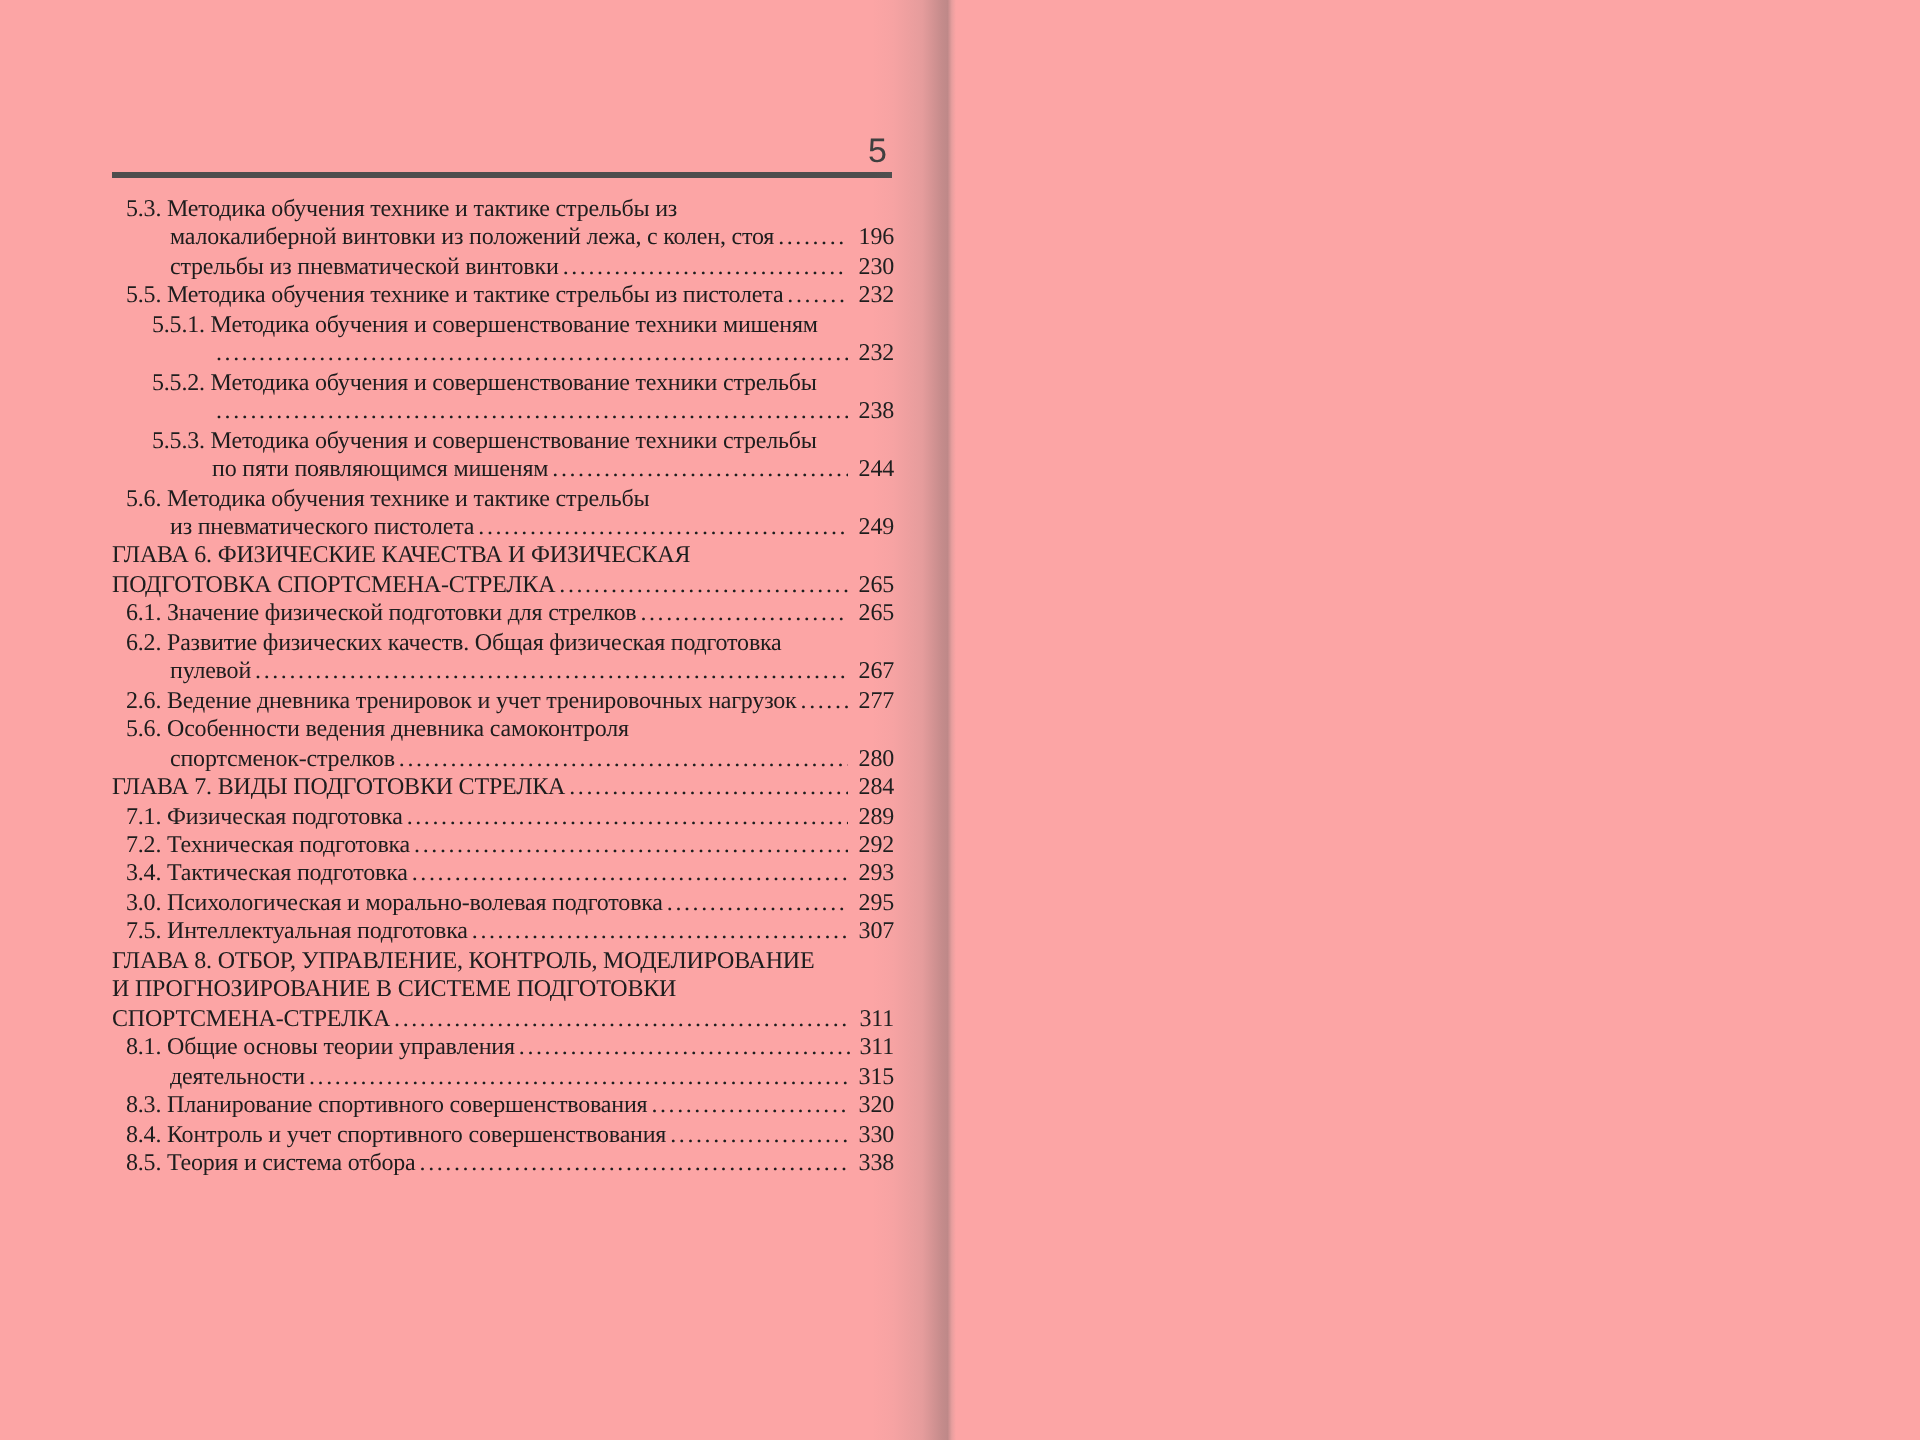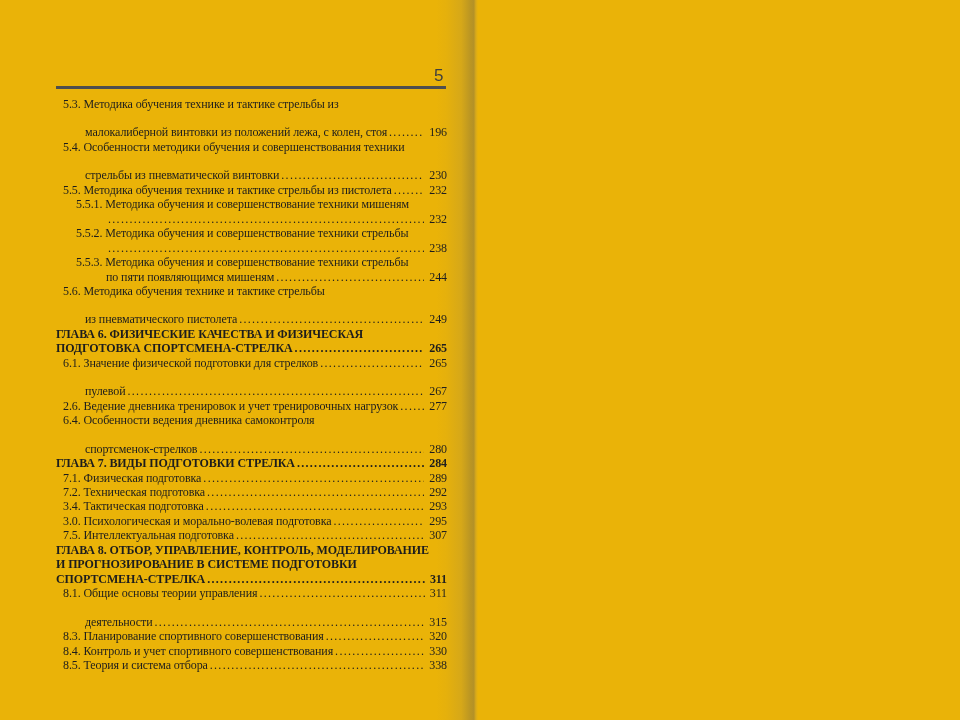--- a/index.html
+++ b/index.html
@@ -5,21 +5,21 @@
   html, body {
     margin: 0; padding: 0;
     width: 960px; height: 720px;
     background: #ffffff;
     overflow: hidden;
     font-family: "Liberation Serif", serif;
   }
   .spread {
     position: relative;
     width: 960px; height: 720px;
-    background: #eab308;
+    background: #fca5a5;
   }
   .page {
     position: absolute;
     top: 0; height: 720px;
     background: transparent;
   }
   .page-left  { left: 0;   width: 440px; }
   .page-right { left: 478px; width: 482px; }
 
   .gutter {
@@ -74,23 +74,23 @@
     letter-spacing: 1.3px;
     padding-left: 2px;
     color: #1d1d1d;
   }
   .line .pg {
     flex: 0 0 auto;
     padding-left: 5px;
     text-align: right;
   }
 
-  .level-chapter .line { padding-left: 0; font-weight: bold; }
+  .level-chapter .line { padding-left: 0; }
   .level-item .line.first { padding-left: 7px; }
-  .level-item .line.wrap  { padding-left: 29px; margin-top: 14px; }
+  .level-item .line.wrap  { padding-left: 29px; }
   .level-sub  .line.first { padding-left: 20px; }
   .level-sub  .line.wrap  { padding-left: 50px; }
 </style>
 </head>
 <body>
 
 <div class="spread">
 
   <section class="page page-left">
     <div class="page-number pn-left">5</div>
@@ -98,21 +98,20 @@
     <div class="toc toc-left" id="toc-left">
         <div class="entry level-item">
           <div class="line first"><span class="t">5.3. Методика обучения технике и тактике стрельбы из</span></div>
           <div class="line wrap last">
             <span class="t">малокалиберной винтовки из положений лежа, с колен, стоя</span>
             <span class="dots">..............................................................................................................</span>
             <span class="pg">196</span>
           </div>
         </div>
         <div class="entry level-item">
-          <div class="line first"><span class="t">5.4. Особенности методики обучения и совершенствования техники</span></div>
           <div class="line wrap last">
             <span class="t">стрельбы из пневматической винтовки</span>
             <span class="dots">..............................................................................................................</span>
             <span class="pg">230</span>
           </div>
         </div>
         <div class="entry level-item">
           <div class="line first last">
             <span class="t">5.5. Методика обучения технике и тактике стрельбы из пистолета</span>
             <span class="dots">..............................................................................................................</span>
@@ -158,35 +157,36 @@
           </div>
         </div>
         <div class="entry level-item">
           <div class="line first last">
             <span class="t">6.1. Значение физической подготовки для стрелков</span>
             <span class="dots">..............................................................................................................</span>
             <span class="pg">265</span>
           </div>
         </div>
         <div class="entry level-item">
+          <div class="line first"><span class="t">6.2. Развитие физических качеств. Общая физическая подготовка</span></div>
           <div class="line wrap last">
             <span class="t">пулевой</span>
             <span class="dots">..............................................................................................................</span>
             <span class="pg">267</span>
           </div>
         </div>
         <div class="entry level-item">
           <div class="line first last">
             <span class="t">2.6. Ведение дневника тренировок и учет тренировочных нагрузок</span>
             <span class="dots">..............................................................................................................</span>
             <span class="pg">277</span>
           </div>
         </div>
         <div class="entry level-item">
-          <div class="line first"><span class="t">6.4. Особенности ведения дневника самоконтроля</span></div>
+          <div class="line first"><span class="t">5.6. Особенности ведения дневника самоконтроля</span></div>
           <div class="line wrap last">
             <span class="t">спортсменок-стрелков</span>
             <span class="dots">..............................................................................................................</span>
             <span class="pg">280</span>
           </div>
         </div>
         <div class="entry level-chapter">
           <div class="line first last">
             <span class="t">ГЛАВА 7. ВИДЫ ПОДГОТОВКИ СТРЕЛКА</span>
             <span class="dots">..............................................................................................................</span>

